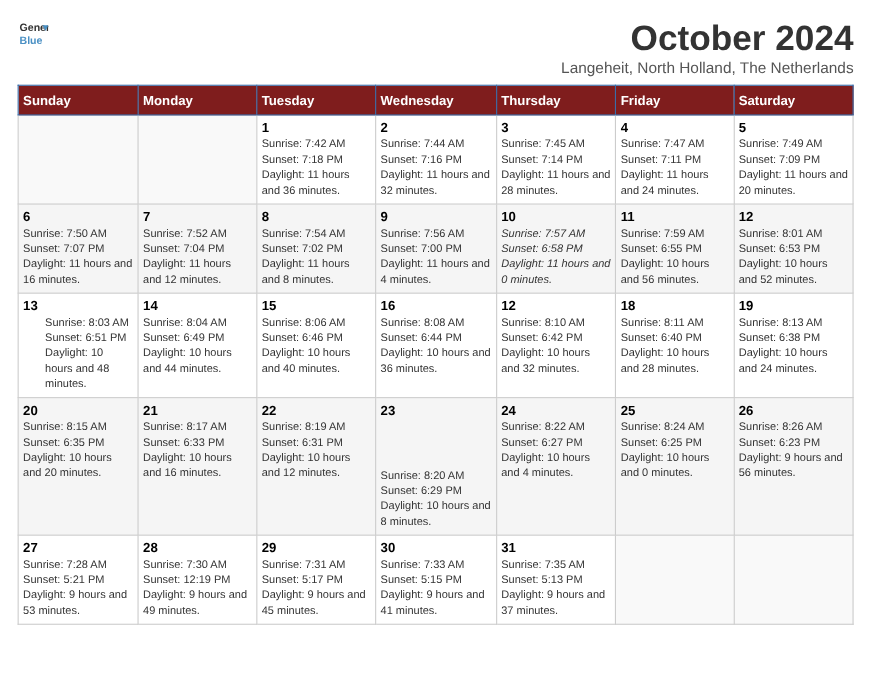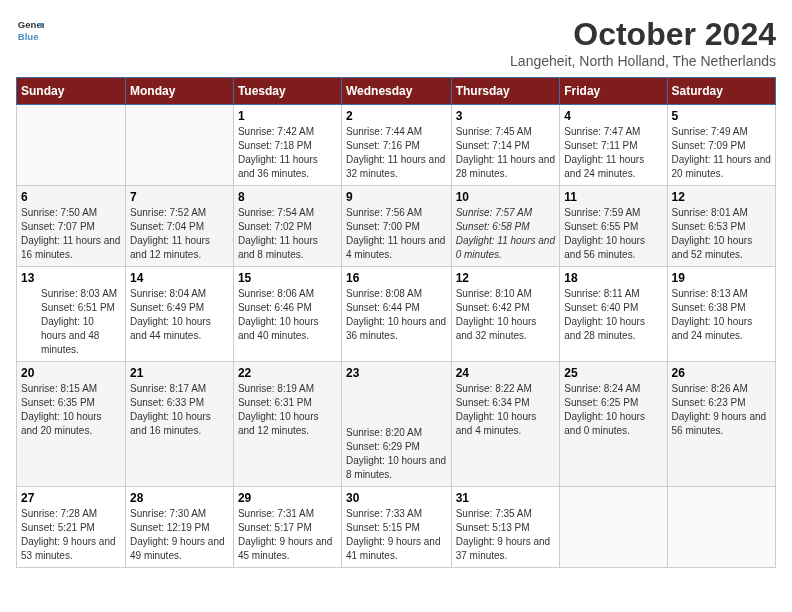--- a/index.html
+++ b/index.html
@@ -252,21 +252,21 @@
         </td>
         <td>
           <span class="day-num">23</span>
           <div class="cell-text" style="white-space: pre-line; margin-top: 46px;">Sunrise: 8:20 AM
 Sunset: 6:29 PM
 Daylight: 10 hours and 8 minutes.</div>
         </td>
         <td>
           <span class="day-num">24</span>
           <div class="cell-text" style="white-space: pre-line;">Sunrise: 8:22 AM
-Sunset: 6:34 PM
+Sunset: 6:27 PM
 Daylight: 10 hours and 4 minutes.</div>
         </td>
         <td>
           <span class="day-num">25</span>
           <div class="cell-text" style="white-space: pre-line;">Sunrise: 8:24 AM
 Sunset: 6:25 PM
 Daylight: 10 hours and 0 minutes.</div>
         </td>
         <td>
           <span class="day-num">26</span>

